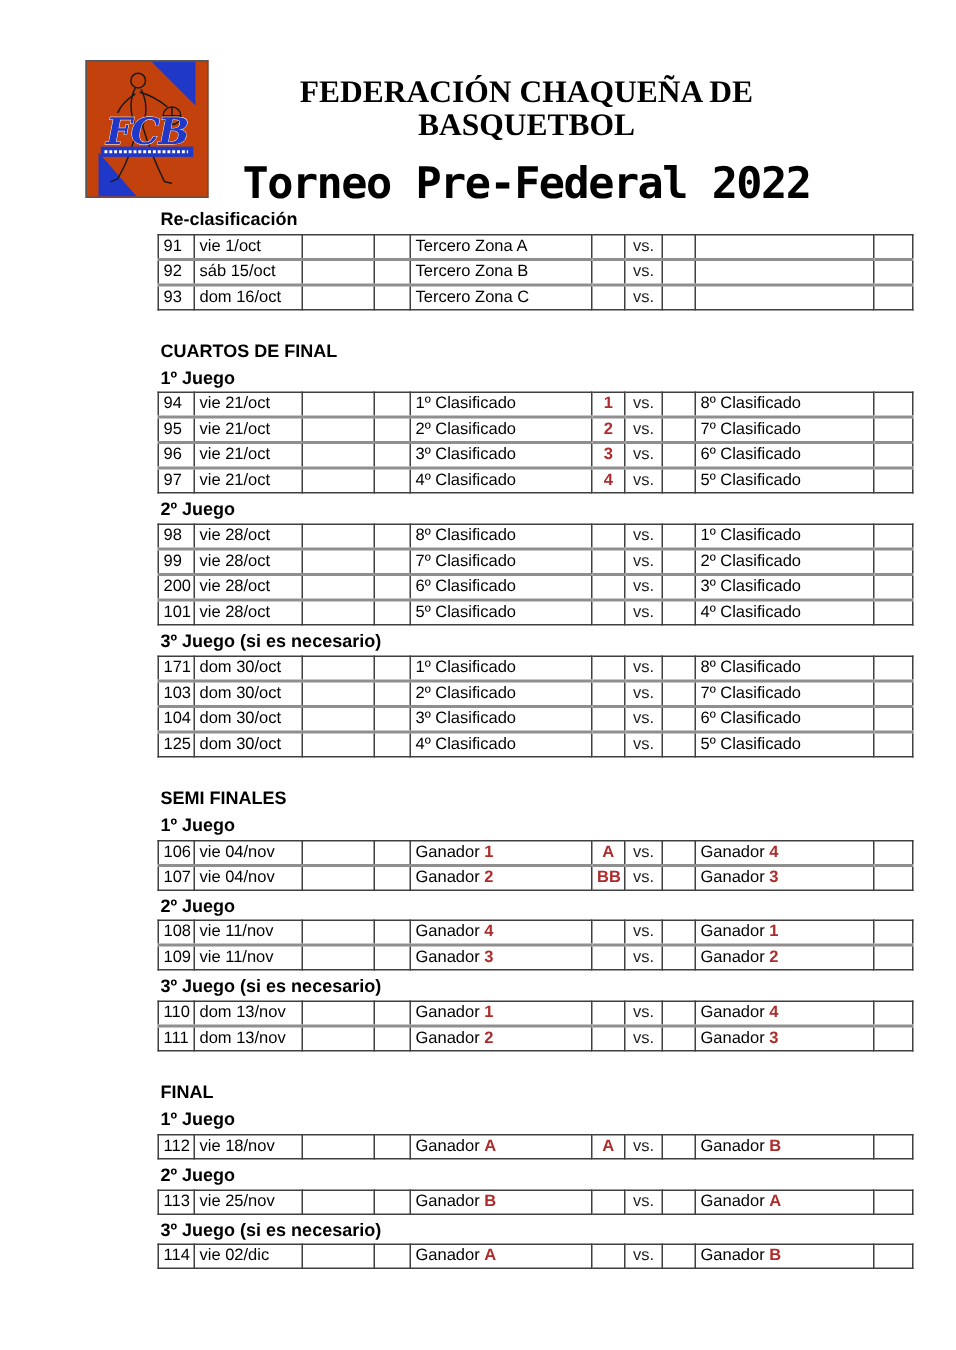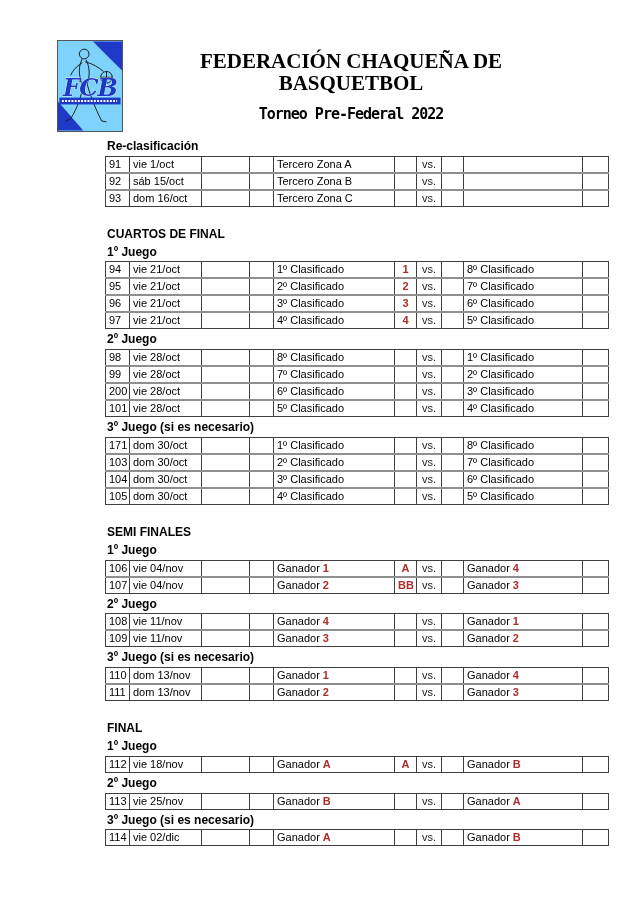--- a/index.html
+++ b/index.html
@@ -8,32 +8,32 @@
     --border:#3f3f3f;
   }
   html,body{margin:0;padding:0;background:#ffffff;}
   .page{
     position:relative;width:637px;height:900px;background:#fff;
     font-family:"Liberation Sans",sans-serif;color:#000;overflow:hidden;
   }
   
   .header{position:relative;height:132px;}
   .logo{
-    position:absolute;left:57px;top:40px;width:66px;height:92px;
-    border:1px solid #555;background:#7dd3fc;box-sizing:border-box;
+    position:absolute;left:57px;top:40px;width:82px;height:92px;
+    border:1px solid #555;background:#c2410c;box-sizing:border-box;
   }
   .logo svg{display:block;width:100%;height:100%;}
   .titles{margin-left:125px;width:452px;text-align:center;}
   .fed-title{
     margin:0;padding-top:50px;font-family:"Liberation Serif",serif;
     font-size:21px;font-weight:bold;letter-spacing:0px;line-height:1.05;
   }
   .tour-title{
     margin:13px 0 0;font-family:"DejaVu Sans Mono",monospace;
-    font-size:15px;font-weight:bold;letter-spacing:-1px;line-height:1.05;
+    font-size:29px;font-weight:bold;letter-spacing:-1px;line-height:1.05;
   }
   
   .content{margin:8px 0 0 57px;width:503px;}
   .section{margin-top:0;margin-left:48px;}
   .section + .section{margin-top:21px;}
   .sec-heading{font-size:12px;font-weight:bold;margin:0 0 2px 2px;line-height:1.15;}
   .group-label{font-size:12px;font-weight:bold;margin:4px 0 2px 2px;line-height:1.15;}
   table.sched{border-collapse:collapse;table-layout:fixed;width:503px;}
   table.sched td{
     border:1px solid var(--border);height:15px;padding:0 3px;
@@ -319,21 +319,21 @@
                 <td class="c-b1"></td>
                 <td class="c-b2"></td>
                 <td class="c-team"><span>3º Clasificado</span><span class="accent"></span></td>
                 <td class="c-code"></td>
                 <td class="c-vs">vs.</td>
                 <td class="c-b3"></td>
                 <td class="c-team"><span>6º Clasificado</span><span class="accent"></span></td>
                 <td class="c-b4"></td>
               </tr>
               <tr>
-                <td class="c-num">105</td>
+                <td class="c-num">125</td>
                 <td class="c-date">dom 30/oct</td>
                 <td class="c-b1"></td>
                 <td class="c-b2"></td>
                 <td class="c-team"><span>4º Clasificado</span><span class="accent"></span></td>
                 <td class="c-code"></td>
                 <td class="c-vs">vs.</td>
                 <td class="c-b3"></td>
                 <td class="c-team"><span>5º Clasificado</span><span class="accent"></span></td>
                 <td class="c-b4"></td>
               </tr>

